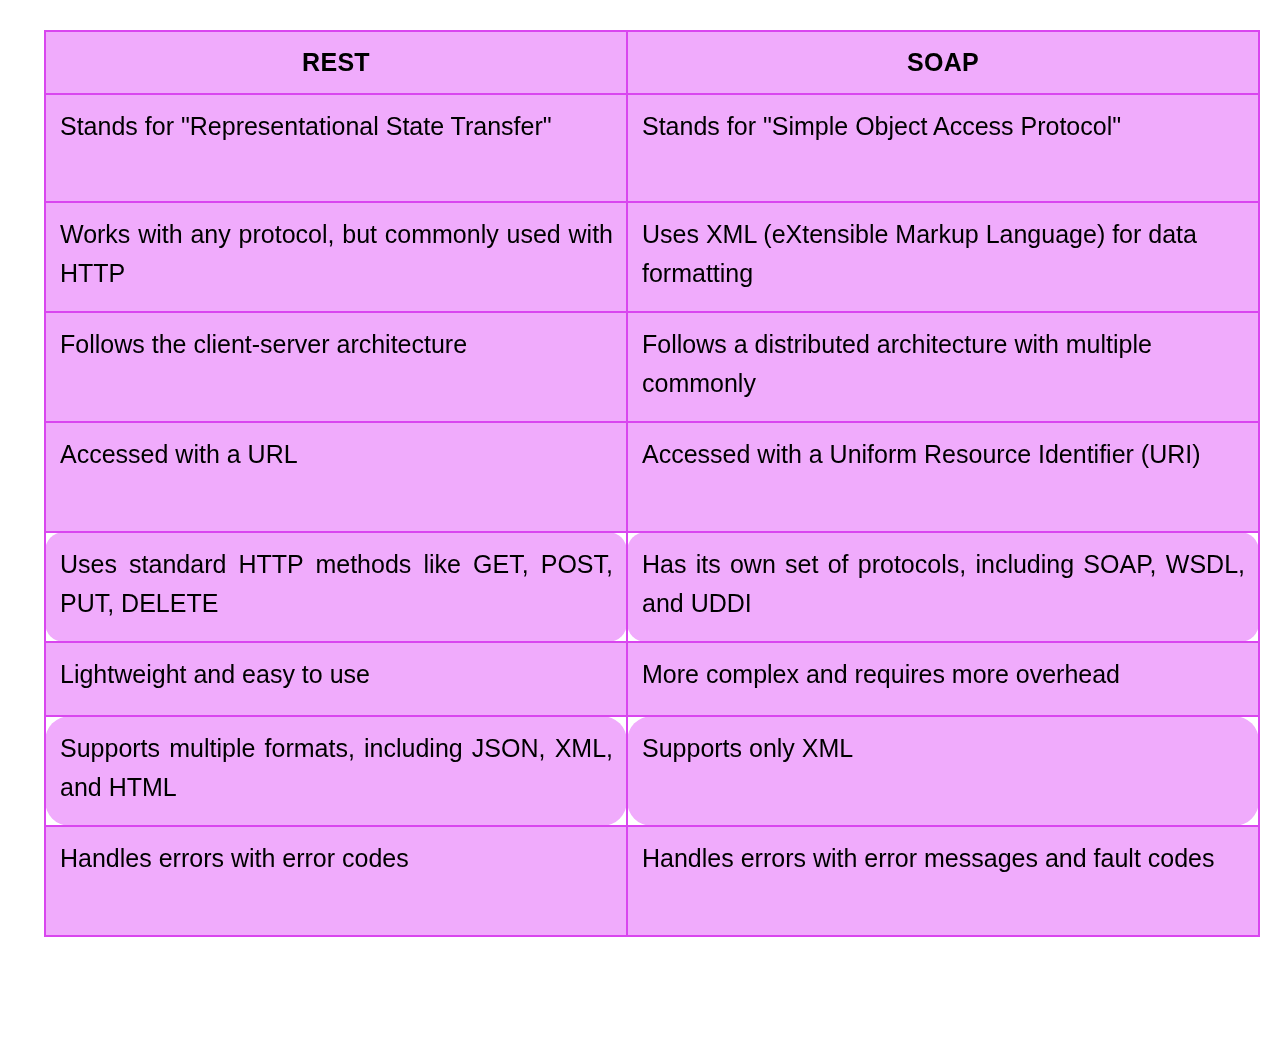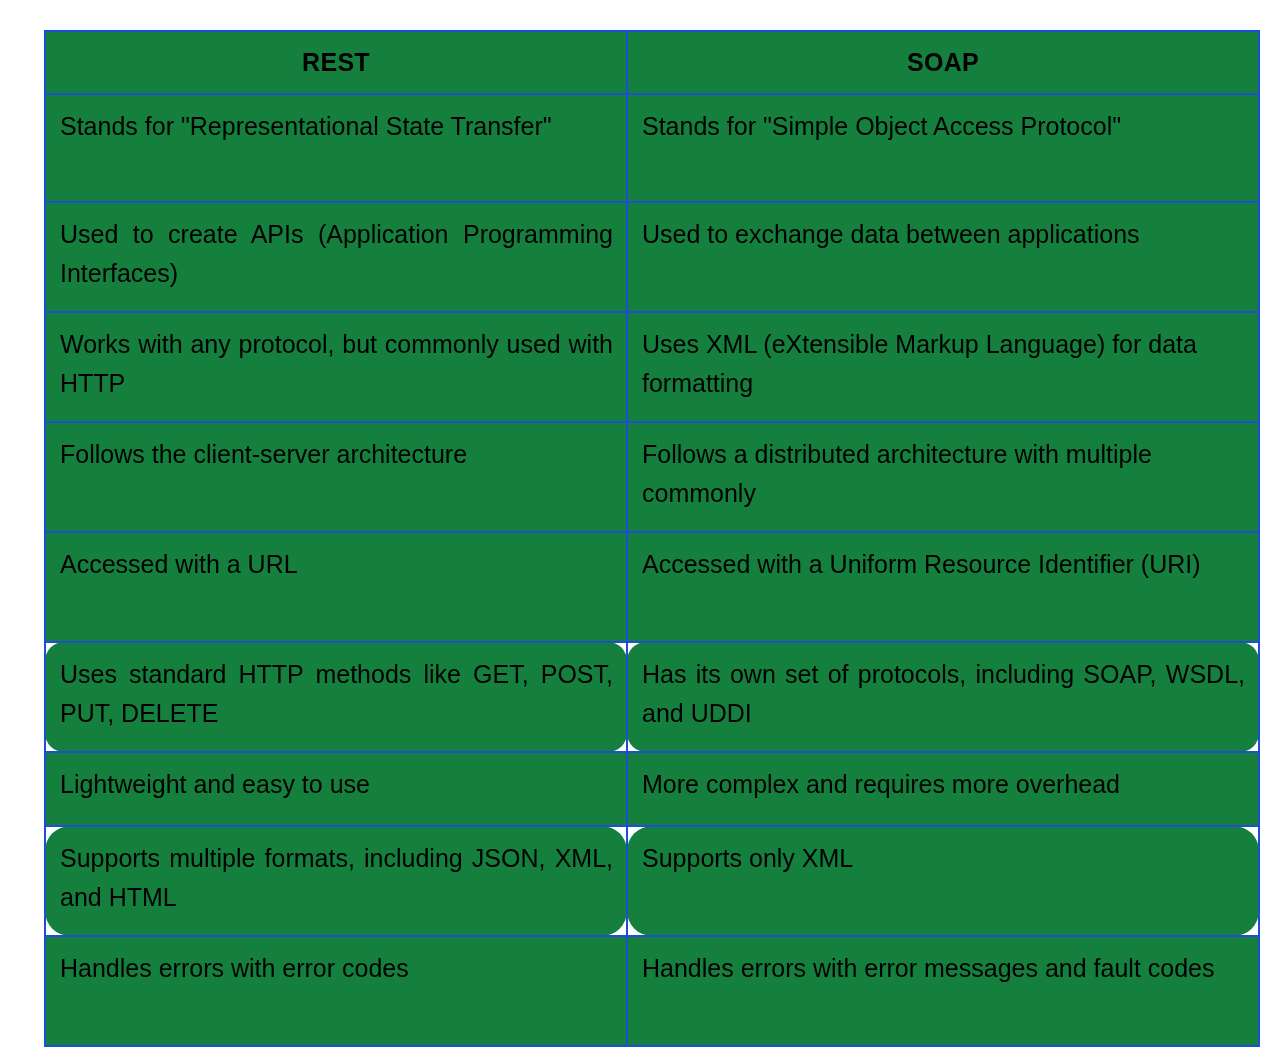--- a/index.html
+++ b/index.html
@@ -34,23 +34,23 @@
     table-layout: fixed;
     width: 1214px;
     background: #ffffff;
   }
 
   table.compare col.col-rest  { width: 582px; }
   table.compare col.col-soap  { width: 632px; }
 
   table.compare th,
   table.compare td {
-    border: 2px solid #1d4ed8;
+    border: 2px solid #d946ef;
     vertical-align: top;
-    background: #15803d;
+    background: #f0abfc;
   }
 
   table.compare thead th {
     height: 61px;
     text-align: center;
     vertical-align: middle;
     font-size: 25px;
     font-weight: bold;
     letter-spacing: 0.3px;
     padding: 0 10px;
@@ -91,24 +91,20 @@
         <tr>
           <th>REST</th>
           <th>SOAP</th>
         </tr>
       </thead>
       <tbody>
         <tr class="r1">
           <td class="justify">Stands for "Representational State Transfer"</td>
           <td class="leftal">Stands for "Simple Object Access Protocol"</td>
         </tr>
-        <tr class="r2">
-          <td class="justify">Used to create APIs (Application Programming Interfaces)</td>
-          <td class="leftal">Used to exchange data between applications</td>
-        </tr>
         <tr class="r3">
           <td class="justify">Works with any protocol, but commonly used with HTTP</td>
           <td class="leftal">Uses XML (eXtensible Markup Language) for data formatting</td>
         </tr>
         <tr class="r4">
           <td class="leftal">Follows the client-server architecture</td>
           <td class="leftal">Follows a distributed architecture with multiple commonly</td>
         </tr>
         <tr class="r5">
           <td class="leftal">Accessed with a URL</td>

